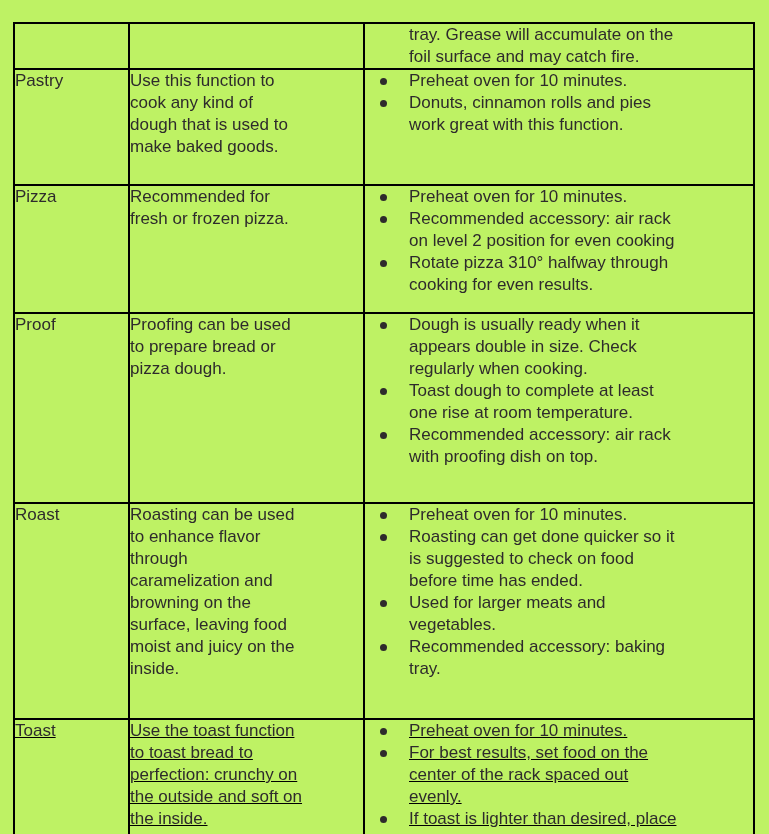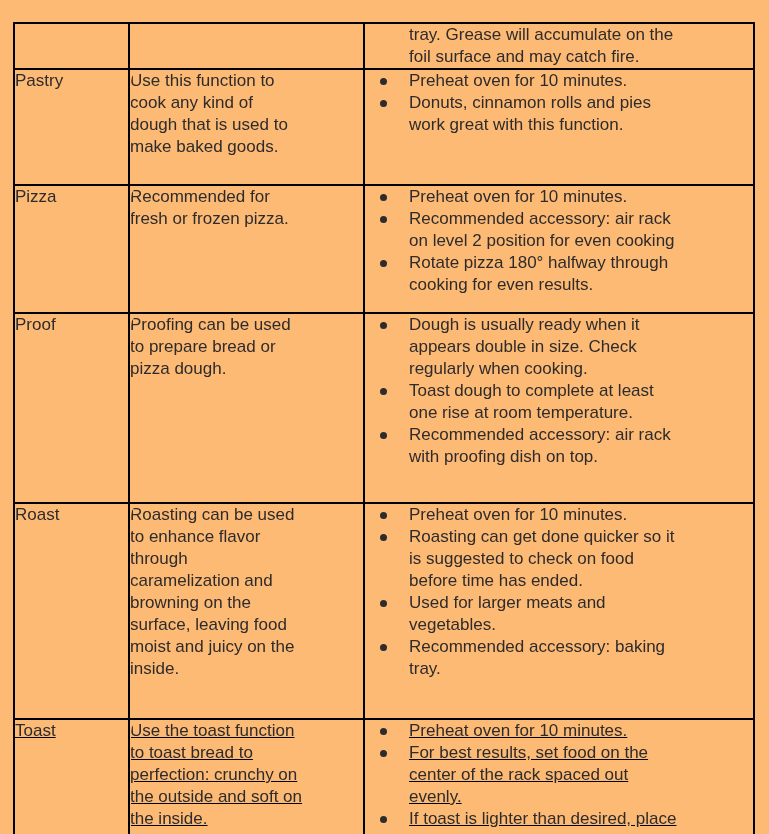--- a/index.html
+++ b/index.html
@@ -7,21 +7,21 @@
     padding: 0;
     background: #ffffff;
     width: 769px;
     height: 834px;
     font-family: "Liberation Sans", sans-serif;
   }
   .page {
     position: relative;
     width: 769px;
     height: 834px;
-    background: #fdba74;
+    background: #bef264;
     overflow: hidden;
   }
   table.doc-table {
     position: absolute;
     left: 13px;
     top: 22px;
     width: 740px;
     border-collapse: collapse;
     table-layout: fixed;
     border: 2px solid #000000;
@@ -43,21 +43,20 @@
   tr.r3 { height: 190px; }
   tr.r4 { height: 216px; }
   tr.r5 { height: 204px; text-decoration: underline; }
 
   td.fn-cell {
     vertical-align: middle;
     padding-left: 9px;
   }
   td.desc-cell {
     padding: 4px 6px 4px 11px;
-    border-radius: 12px;
   }
   .pre { white-space: pre-line; }
   td.tips-cell {
     padding: 4px 6px 4px 0;
   }
   .cont-text {
     padding-left: 44px;
     white-space: pre-line;
   }
   ul.tips {
@@ -134,21 +133,21 @@
             <span class="dot"></span>
             <span class="li-text">Preheat oven for 10 minutes.</span>
           </li>
           <li>
             <span class="dot"></span>
             <span class="li-text">Recommended accessory: air rack
 on level 2 position for even cooking</span>
           </li>
           <li>
             <span class="dot"></span>
-            <span class="li-text">Rotate pizza 180° halfway through
+            <span class="li-text">Rotate pizza 310° halfway through
 cooking for even results.</span>
           </li>
         </ul>
       </td>
     </tr>
 
     <tr class="r3">
       <td class="fn-cell">Proof</td>
       <td class="desc-cell pre">Proofing can be used
 to prepare bread or

